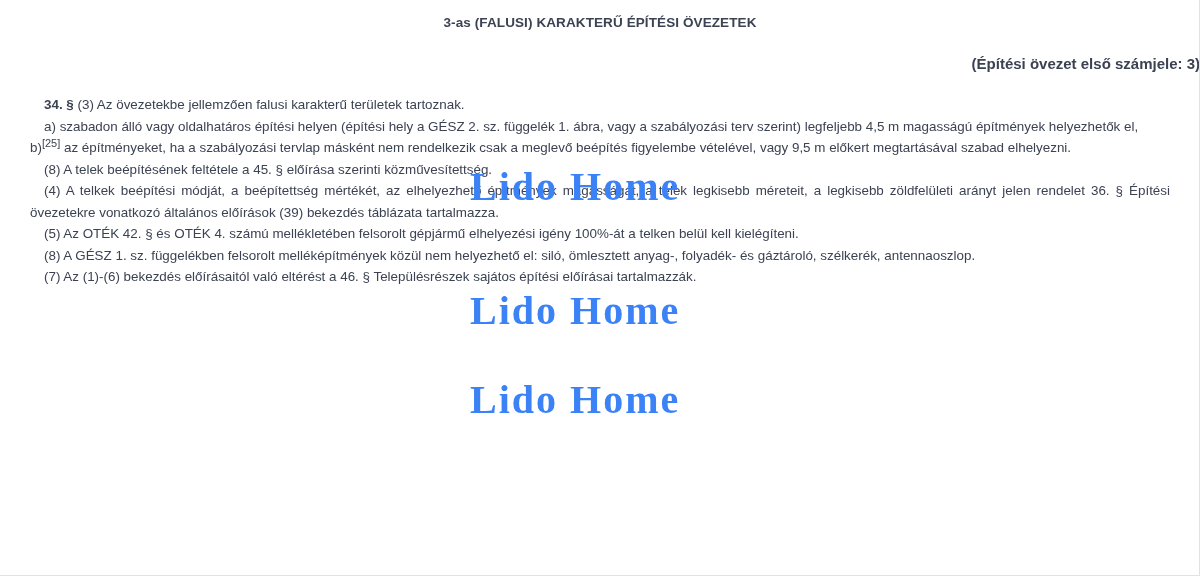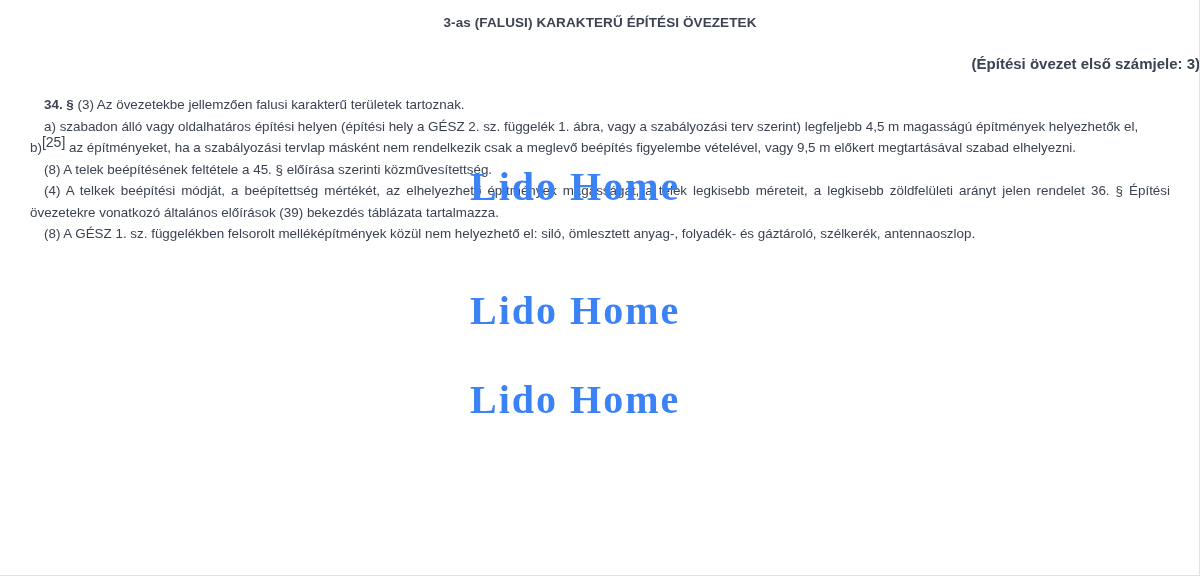--- a/index.html
+++ b/index.html
@@ -70,21 +70,21 @@
   .para.indent {
     text-indent: 14px;
   }
   .para.noindent {
     text-indent: 0;
   }
   .bold {
     font-weight: bold;
   }
   sup {
-    font-size: 14px;
+    font-size: 11px;
     vertical-align: super;
     line-height: 0;
   }
   
   .watermark {
     position: absolute;
     font-family: "Liberation Serif", serif;
     font-weight: bold;
     font-size: 40px;
     color: #3b82f6;
@@ -111,23 +111,25 @@
 
 
     <p class="para indent"><span>a) szabadon álló vagy oldalhatáros építési helyen (építési hely a GÉSZ 2. sz. függelék 1. ábra, vagy a szabályozási terv szerint) legfeljebb 4,5 m magasságú építmények helyezhetők el,</span></p>
 
     <p class="para noindent"><span>b)</span><sup>[25]</sup><span> az építményeket, ha a szabályozási tervlap másként nem rendelkezik csak a meglevő beépítés figyelembe vételével, vagy 9,5 m előkert megtartásával szabad elhelyezni.</span></p>
 
     <p class="para indent"><span>(8) A telek beépítésének feltétele a 45. § előírása szerinti közművesítettség.</span></p>
 
     <p class="para indent"><span>(4) A telkek beépítési módját, a beépítettség mértékét, az elhelyezhető építmények magasságát, a telek legkisebb méreteit, a legkisebb zöldfelületi arányt jelen rendelet 36. § Építési övezetekre vonatkozó általános előírások (39) bekezdés táblázata tartalmazza.</span></p>
 
+    <p class="para indent"><span>(5) Az OTÉK 42. § és OTÉK 4. számú mellékletében felsorolt gépjármű elhelyezési igény 100%-át a telken belül kell kielégíteni.</span></p>
 
     <p class="para indent"><span>(8) A GÉSZ 1. sz. függelékben felsorolt melléképítmények közül nem helyezhető el: siló, ömlesztett anyag-, folyadék- és gáztároló, szélkerék, antennaoszlop.</span></p>
 
+    <p class="para indent"><span>(7) Az (1)-(6) bekezdés előírásaitól való eltérést a 46. § Településrészek sajátos építési előírásai tartalmazzák.</span></p>
 
   </div>
 
   <div class="watermark wm-1">Lido Home</div>
   <div class="watermark wm-2">Lido Home</div>
   <div class="watermark wm-3">Lido Home</div>
 
   <div class="edge-right"></div>
   <div class="edge-bottom"></div>
 

